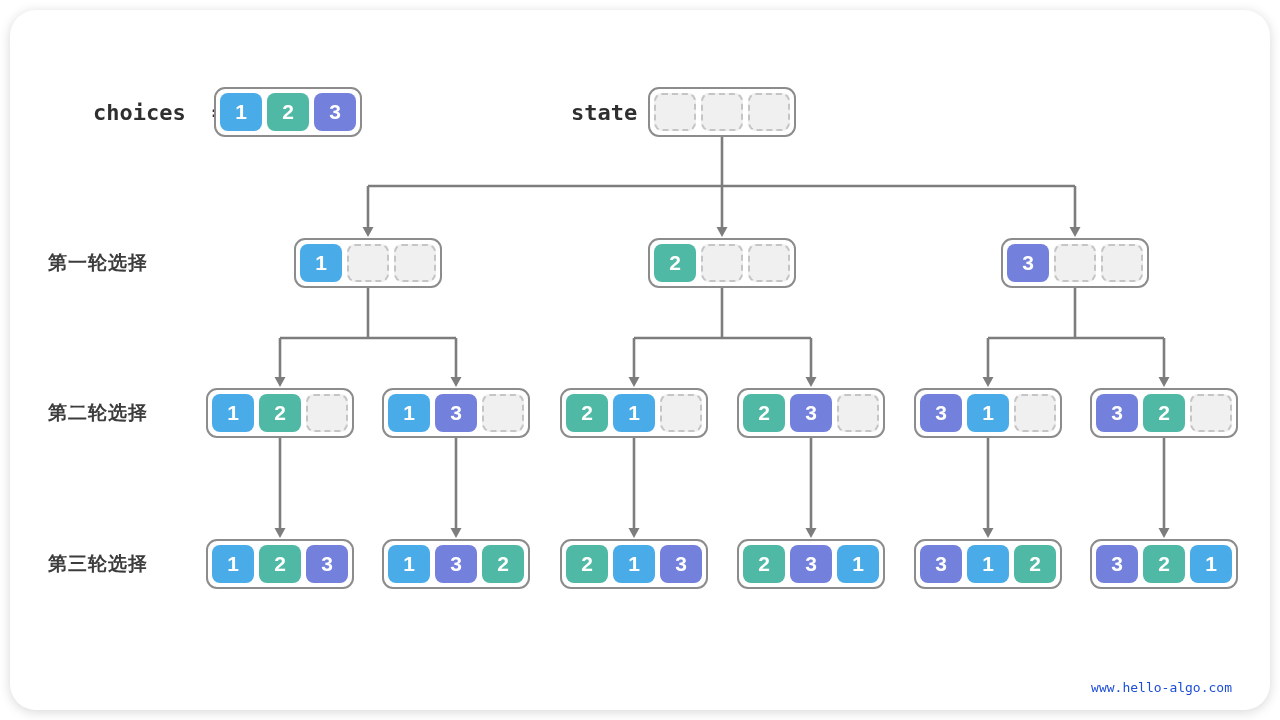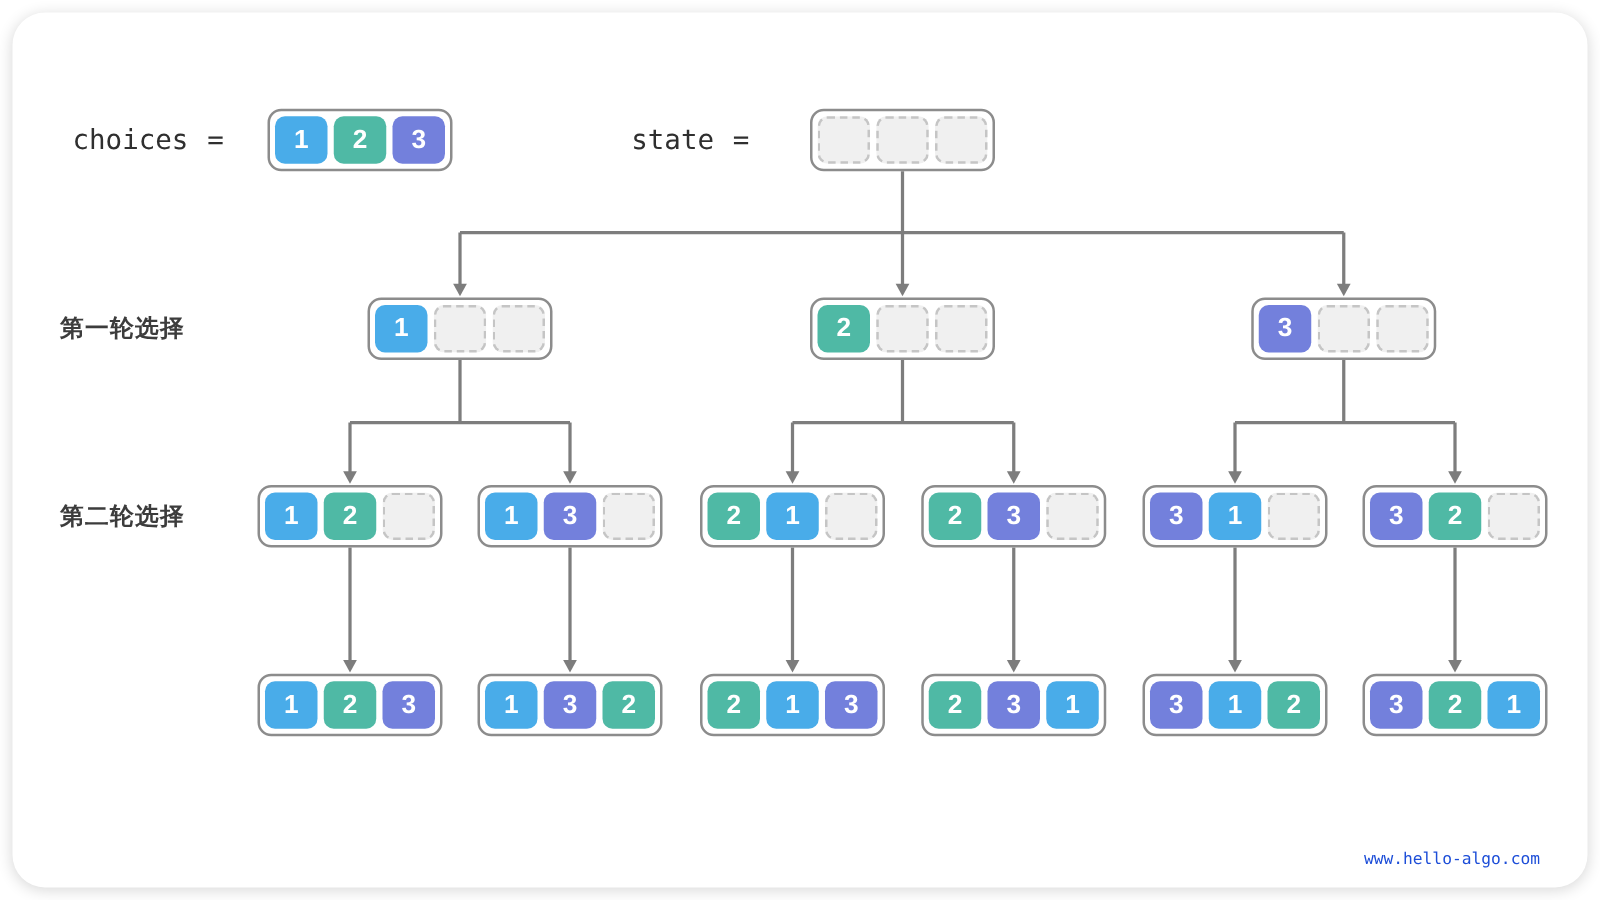--- a/index.html
+++ b/index.html
@@ -3,23 +3,23 @@
 <meta charset="utf-8">
 <style>
   html,body{margin:0;padding:0;background:#ffffff;}
   .canvas{position:relative;width:1280px;height:720px;background:#fff;overflow:hidden;
           font-family:"Liberation Sans","DejaVu Sans",sans-serif;}
   .card{position:absolute;left:10px;top:10px;right:10px;bottom:10px;background:#ffffff;
         border-radius:26px;box-shadow:0 2px 12px rgba(0,0,0,0.16);}
   .stage{position:absolute;left:0;top:0;width:1280px;height:720px;}
   #connectors{position:absolute;left:0;top:0;}
 
-  .code-label{position:absolute;display:flex;align-items:center;gap:15px;height:50px;
+  .code-label{position:absolute;display:flex;align-items:center;gap:26px;height:50px;
               font-family:"DejaVu Sans Mono","Liberation Mono",monospace;
-              font-weight:normal;font-size:22px;color:#2f2f2f;}
+              font-weight:bold;font-size:22px;color:#2f2f2f;margin-left:35px;}
   .row-label{position:absolute;display:flex;align-items:center;height:50px;
              font-size:19px;font-weight:600;color:#3c3c3c;letter-spacing:1px;}
 
   .node{position:absolute;width:148px;height:50px;box-sizing:border-box;background:#fff;
         border:2px solid #8c8c8c;border-radius:11px;display:flex;align-items:center;
         justify-content:center;gap:5px;padding:4px;}
   .cell{width:42px;height:38px;box-sizing:border-box;border-radius:8px;display:flex;
         align-items:center;justify-content:center;font-size:21px;font-weight:bold;
         color:#ffffff;font-family:"Liberation Sans","DejaVu Sans",sans-serif;}
   .cell.empty{background:#f0f0f0;border:2px dashed #c5c5c5;}
@@ -94,32 +94,33 @@
     <div class="code-label" style="left:58px;top:87px;">
       <span>choices</span>
       <span>=</span>
     </div>
     <div class="node" id="choices-node" style="left:214px;top:87px;">
         <div class="cell" style="background: rgb(73, 172, 233);">1</div>
         <div class="cell" style="background: rgb(79, 185, 165);">2</div>
         <div class="cell" style="background: rgb(115, 128, 220);">3</div>
       </div>
 
-    <div class="code-label" style="left:505px;top:87px;">
+    <div class="code-label" style="left:536px;top:87px;">
       <span>state</span>
       <span>=</span>
     </div>
     <div class="node" id="state-node" style="left:648px;top:87px;">
         <div class="cell empty"></div>
         <div class="cell empty"></div>
         <div class="cell empty"></div>
       </div>
 
     <div class="row-label" style="left:48px;top:238px;">第一轮选择</div>
     <div class="row-label" style="left:48px;top:388px;">第二轮选择</div>
+    <div class="row-label" style="left:48px;top:539px;">第三轮选择</div>
 
     <div id="nodes-layer">
         <div class="node" style="left: 294px; top: 238px;">
           <div class="cell" style="background: rgb(73, 172, 233);">1</div>
           <div class="cell empty"></div>
           <div class="cell empty"></div>
         </div>
         <div class="node" style="left: 648px; top: 238px;">
           <div class="cell" style="background: rgb(79, 185, 165);">2</div>
           <div class="cell empty"></div>

